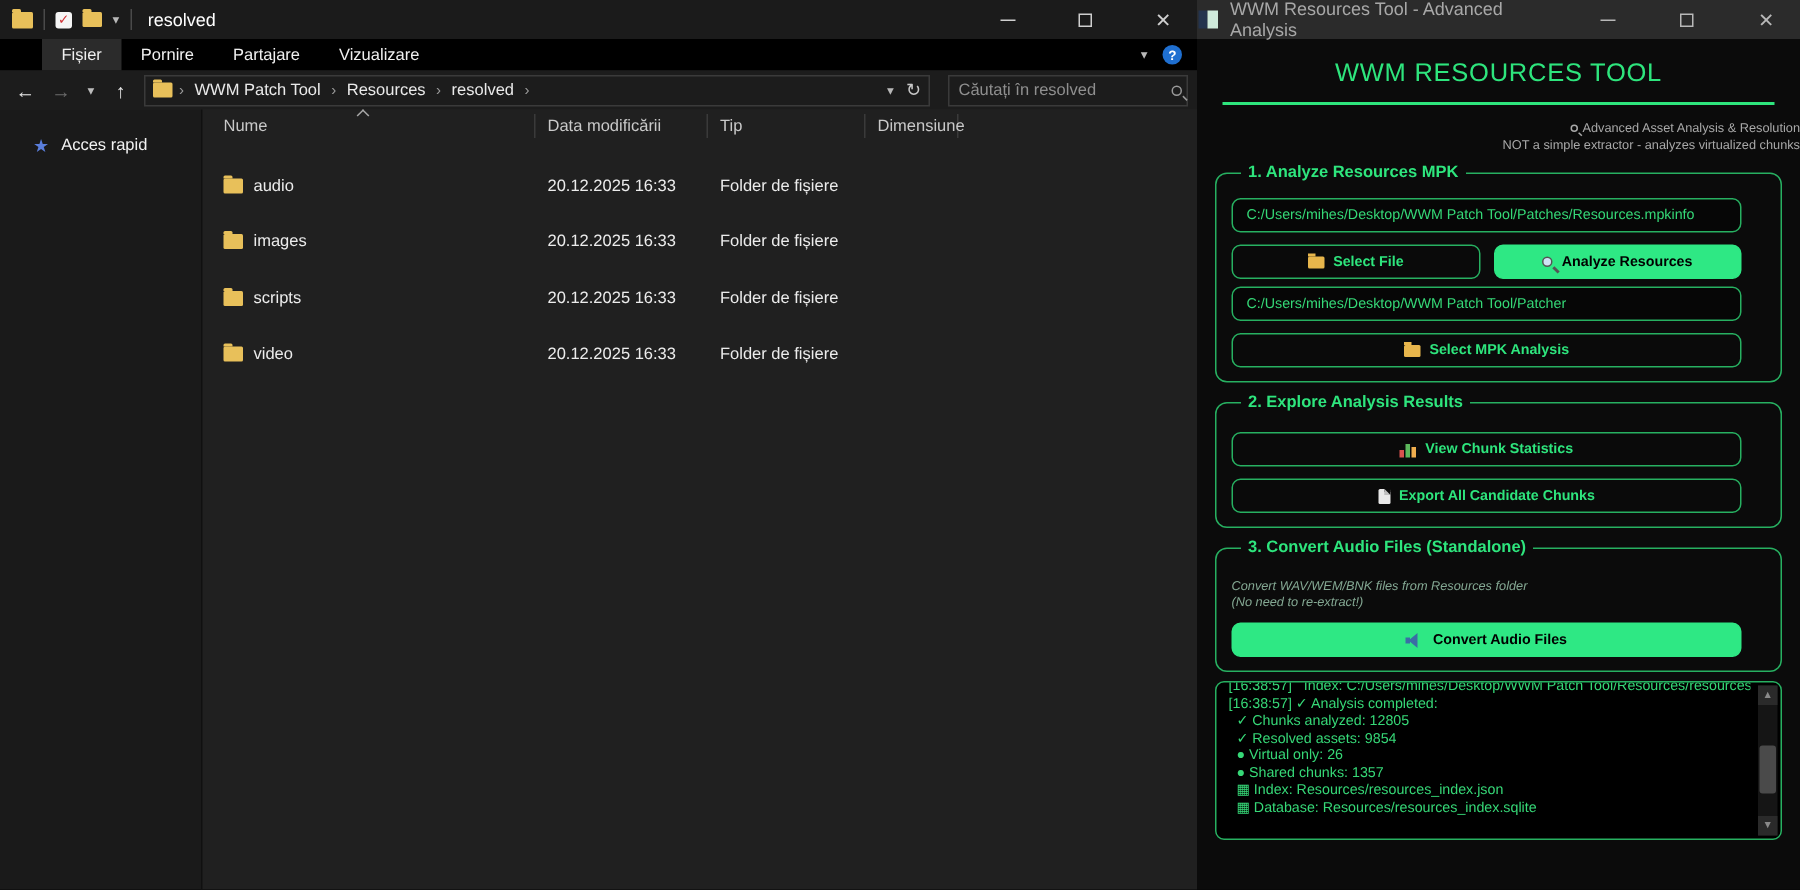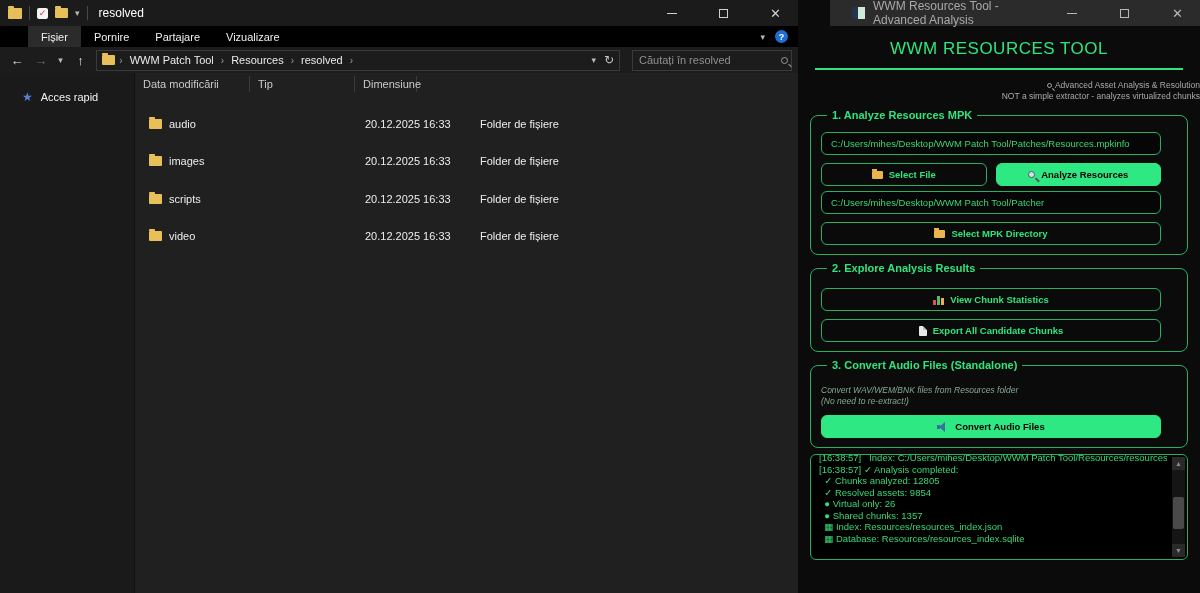--- a/index.html
+++ b/index.html
@@ -58,21 +58,21 @@
   .fl-row { height:17.5px; display:flex; align-items:center; font-size:11px; color:#ececec;margin-top:20px; }
   .fl-cell { display:flex; align-items:center; height:100%; }
   .name-inner { display:flex; align-items:center; gap:7px; }
   .ico-folder { width:13px; height:10px; background:#e8c05a; border-radius:1px; position:relative; flex:none; }
   .ico-folder::before { content:""; position:absolute; top:-2px; left:0; width:6px; height:2px; background:#e8c05a; border-radius:1px 1px 0 0; }
   .ico-folder.big { width:14px; height:11px; }
   .ico-checkbox { width:11px; height:11px; background:#f5f5f5; border-radius:2px; color:#d13438; font-size:9px; font-weight:bold; display:flex; align-items:center; justify-content:center; line-height:1; }
 
   
   .tool { position:absolute; left:798px; top:0; width:402px; height:593px; background:#0b0b0b; display:flex; flex-direction:column; }
-  .tool-titlebar { height:26px; background:#2b2b2b; display:flex; align-items:center; padding-left:22px; gap:8px; flex:none;margin-left:32px; }
+  .tool-titlebar { height:26px; background:#2b2b2b; display:flex; align-items:center; padding-left:1px; gap:8px; flex:none; }
   .app-ico { width:13px; height:12px; display:flex; flex:none; }
   .app-ico .l { width:6px; height:12px; background:#24344e; }
   .app-ico .r { width:7px; height:12px; background:#cfeadb; }
   .tool-title { color:#a8a8a8; font-size:12px; }
   .tool .winbtn { color:#b8b8b8; }
   .tool .glyph-min { background:#b8b8b8; }
   .tool .glyph-max { border-color:#b8b8b8; }
   .tool .glyph-close { color:#b8b8b8; }
 
   .tool-heading { text-align:center; color:var(--green); font-size:17px; font-weight:normal; letter-spacing:.5px; margin-top:13px; }
@@ -180,20 +180,24 @@
     <div class="ex-body">
       <div class="ex-sidebar">
         <div class="side-item">
           <span class="star-glyph">★</span>
           <span>Acces rapid</span>
         </div>
       </div>
 
       <div class="ex-content">
         <div class="fl-header">
+          <span class="fl-hcell col-name">
+            <span class="sort-caret"></span>
+            <span>Nume</span>
+          </span>
           <span class="fl-hcell col-date">
               <span>Data modificării</span>
             </span>
           <span class="fl-hcell col-type">
               <span>Tip</span>
             </span>
           <span class="fl-hcell col-size">
               <span>Dimensiune</span>
             </span>
         </div>
@@ -281,21 +285,21 @@
           <span>Select File</span>
         </button>
         <button class="gbtn fill">
           <span class="ico-mag"></span>
           <span>Analyze Resources</span>
         </button>
       </div>
       <input class="ginput" type="text" value="C:/Users/mihes/Desktop/WWM Patch Tool/Patcher" style="">
       <button class="gbtn block">
         <span class="ico-folder-sm"></span>
-        <span>Select MPK Directory</span>
+        <span>Select MPK Analysis</span>
       </button>
     </fieldset>
 
     <fieldset>
       <legend>2. Explore Analysis Results</legend>
       <button class="gbtn block">
         <span class="ico-bars">
             <i></i>
             <i></i>
             <i></i>

